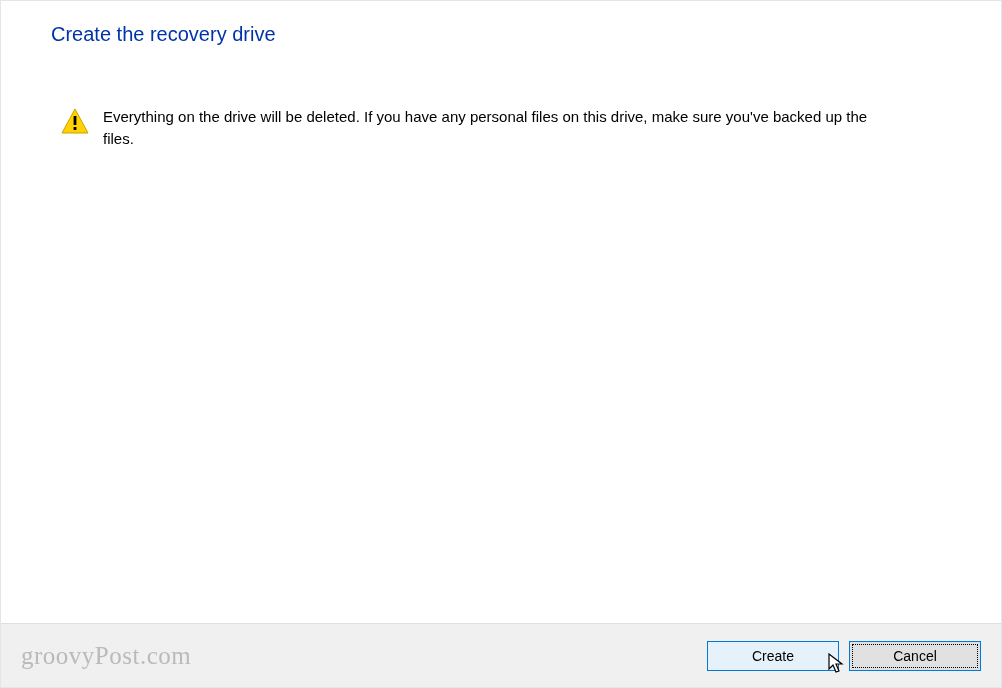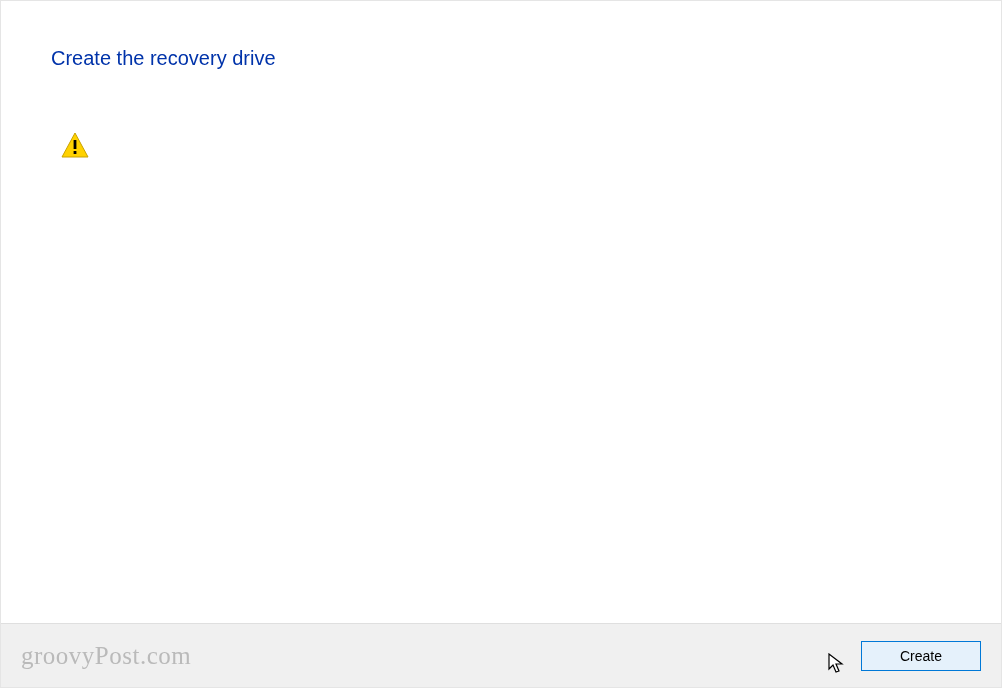--- a/index.html
+++ b/index.html
@@ -13,21 +13,21 @@
     }
     .dialog {
       width: 100%;
       height: 100%;
       display: flex;
       flex-direction: column;
       border: 1px solid #e5e5e5;
     }
     .content-area {
       flex: 1;
-      padding: 46px 50px 0 50px;
+      padding: 22px 50px 0 50px;
       background: #ffffff;
     }
     .page-title {
       font-size: 20px;
       font-weight: 400;
       color: #0033aa;
       margin-bottom: 60px;
     }
     .warning-row {
       display: flex;
@@ -60,21 +60,21 @@
       font-size: 25px;
       color: rgba(120, 120, 120, 0.45);
       letter-spacing: 0.5px;
       user-select: none;
     }
     .button-group {
       display: flex;
       gap: 10px;
     }
     .btn {
-      width: 120px;
+      width: 132px;
       height: 30px;
       font-family: "Segoe UI", Tahoma, sans-serif;
       font-size: 14px;
       background: #e1e1e1;
       border: 1px solid #adadad;
       color: #000;
       cursor: pointer;
       text-align: center;
     }
     .btn-default {
@@ -102,27 +102,29 @@
     <h1 class="page-title">Create the recovery drive</h1>
 
     <div class="warning-row">
       <span class="warning-icon">
         <svg width="28" height="26" viewBox="0 0 28 26">
           <polygon points="14,1 27,25 1,25" fill="#ffd200" stroke="#c9a200" stroke-width="1"></polygon>
           <rect x="12.6" y="8" width="2.8" height="9" fill="#000000"></rect>
           <rect x="12.6" y="19" width="2.8" height="3" fill="#000000"></rect>
         </svg>
       </span>
+      <div class="warning-text">Everything on the drive will be deleted. If you have any personal files on this drive, make sure you've backed up the files.</div>
     </div>
   </div>
 
   <div class="footer">
     <div class="watermark">groovyPost.com</div>
     <div class="button-group">
       <button class="btn btn-default">Create</button>
+      <button class="btn btn-focus">Cancel</button>
     </div>
 
     <span class="cursor">
       <svg width="18" height="22" viewBox="0 0 18 22">
         <path d="M1,1 L1,16 L5,12 L8,19 L11,18 L8,11 L14,11 Z" fill="#ffffff" stroke="#000000" stroke-width="1.2"></path>
       </svg>
     </span>
   </div>
 </div>
 

